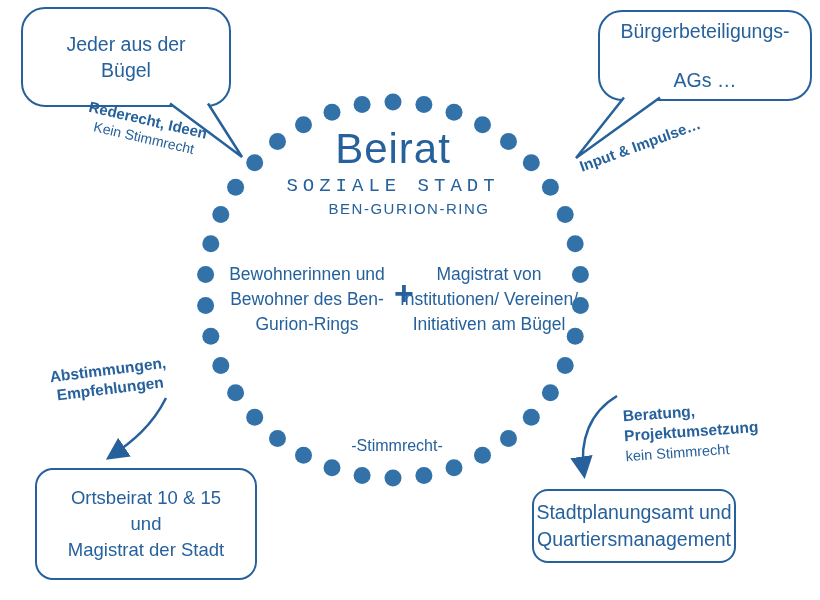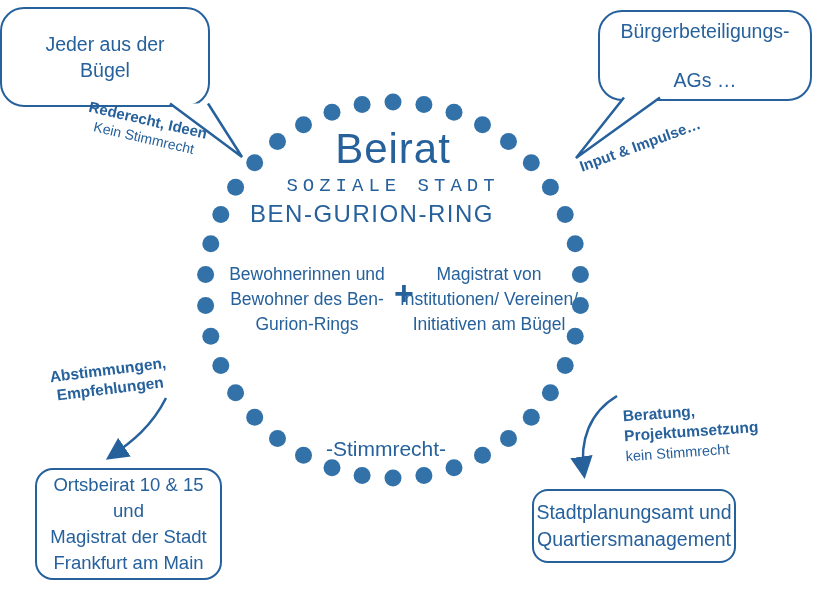--- a/index.html
+++ b/index.html
@@ -11,34 +11,34 @@
 
   .bubble, .box {
     position:absolute; background:#fff; border:2.5px solid var(--accent);
     display:flex; flex-direction:column; justify-content:center; align-items:center;
     text-align:center; color:var(--accent);
   }
   .bubble { border-radius:24px; }
   .box { border-radius:18px; }
   .bubble .line, .box .line { display:block; }
 
-  .bubble-tl { left:0; top:7px; width:210px; height:100px; font-size:19.5px; line-height:26px; }
+  .bubble-tl { left:21px; top:7px; width:210px; height:100px; font-size:19.5px; line-height:26px; }
   .bubble-tr { left:598px; top:10px; width:214px; height:91px; font-size:19.5px; line-height:26px;gap:23px; }
-  .box-bl { left:35px; top:468px; width:187px; height:112px; font-size:18.5px; line-height:26px; }
+  .box-bl { left:35px; top:468px; width:222px; height:112px; font-size:18.5px; line-height:26px; }
   .box-br { left:532px; top:489px; width:204px; height:74px; font-size:19.5px; line-height:27px; border-radius:16px; }
 
   .center-text { position:absolute; text-align:center; color:var(--accent); }
   .title { left:393px; top:128px; transform:translateX(-50%); font-size:42px; font-weight:normal; letter-spacing:1px; line-height:1; }
   .subtitle1 { left:393px; top:175px; transform:translateX(-50%); font-size:19px; letter-spacing:5px; line-height:1.2; white-space:nowrap;font-family:Liberation Mono, monospace; }
-  .subtitle2 { left:372px; top:200px; transform:translateX(-50%); font-size:24px; letter-spacing:1.5px; line-height:1.2; white-space:nowrap; }
+  .subtitle2 { left:409px; top:200px; transform:translateX(-50%); font-size:15px; letter-spacing:1.5px; line-height:1.2; white-space:nowrap; }
   .group { font-size:17.5px; line-height:25px; }
   .group-left { left:307px; top:262px; transform:translateX(-50%); width:180px; }
   .group-right { left:489px; top:262px; transform:translateX(-50%); width:180px; }
   .plus { left:404px; top:274px; transform:translateX(-50%); font-size:34px; font-weight:bold; }
-  .voting { left:386px; top:437px; transform:translateX(-50%); font-size:21px; }
+  .voting { left:397px; top:437px; transform:translateX(-50%); font-size:16px; }
 
   .note { position:absolute; color:var(--accent); }
   .note .b { font-weight:bold; display:block; }
   .note .r { font-weight:normal; display:block; }
   .note-tl { left:72px; top:110px; width:148px; text-align:center; transform:rotate(13deg); font-size:15px; line-height:19px; }
   .note-tl .r { font-size:14px; }
   .note-tr { left:580px; top:158px; width:170px; transform:rotate(-20deg); transform-origin:0 50%; font-size:15px; white-space:nowrap; }
   .note-left { left:40px; top:360px; width:138px; text-align:center; transform:rotate(-7deg); font-size:15.5px; line-height:19px; }
   .note-right { left:624px; top:400px; width:180px; text-align:left; transform:rotate(-4deg); font-size:15.5px; line-height:20px; }
   .note-right .r { font-size:14.5px; }
@@ -79,21 +79,20 @@
 
   <div class="bubble bubble-tr">
     <span class="line">Bürgerbeteiligungs-</span>
     <span class="line">AGs …</span>
   </div>
 
   <div class="box box-bl">
     <span class="line">Ortsbeirat 10 &amp; 15</span>
     <span class="line">und</span>
     <span class="line">Magistrat der Stadt</span>
-    <span class="line">Frankfurt am Main</span>
   </div>
 
   <div class="box box-br">
     <span class="line">Stadtplanungsamt und</span>
     <span class="line">Quartiersmanagement</span>
   </div>
 
   <div class="note note-tl">
     <span class="b">Rederecht, Ideen</span>
     <span class="r">Kein Stimmrecht</span>

